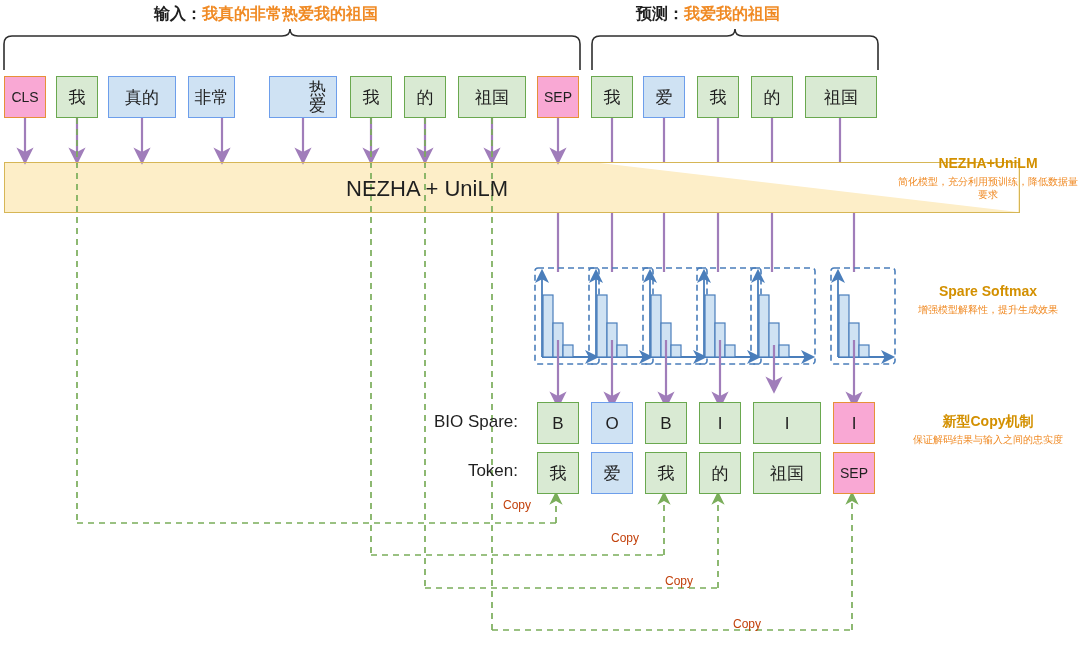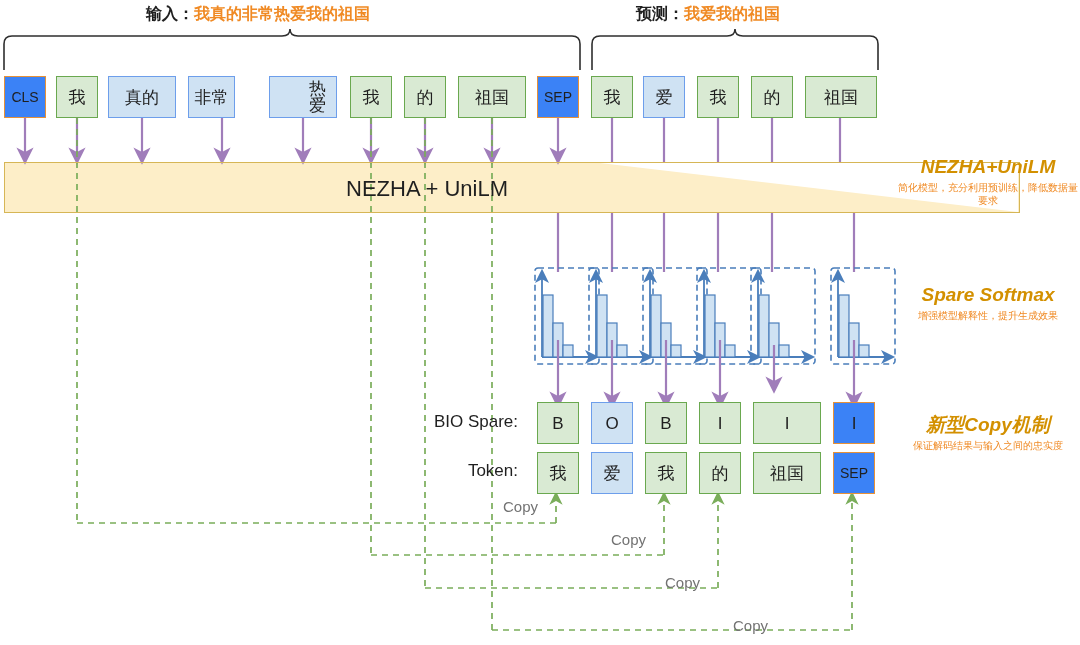--- a/index.html
+++ b/index.html
@@ -7,42 +7,42 @@
        font-family:"Liberation Sans","DejaVu Sans",sans-serif;color:#1f1f1f;}
   #stage{position:absolute;left:0;top:0;width:1080px;height:645px;}
   #svglayer{position:absolute;left:0;top:0;width:1080px;height:645px;pointer-events:none;}
 
   
   .tok{position:absolute;box-sizing:border-box;border:1.6px solid #999;
        display:flex;align-items:center;justify-content:center;
        font-size:17px;line-height:1;background:#fff;}
   .tok.green{background:#d9ead3;border-color:#6aa84f;}
   .tok.blue{background:#cfe2f3;border-color:#6d9eeb;}
-  .tok.orange{background:#3b82f6;border-color:#e69138;}
+  .tok.orange{background:#f9a8d4;border-color:#e69138;}
   .tok.small{font-size:14px;}
 
   
   .caption{position:absolute;font-size:16px;font-weight:bold;white-space:nowrap;}
   .caption .lbl{color:#1f1f1f;}
   .caption .val{color:#f08a24;}
 
   
   .annot{position:absolute;width:180px;text-align:center;}
-  .annot .head{font-size:19px;font-weight:bold;color:#d39000;line-height:1.25;font-style:italic;}
+  .annot .head{font-size:14px;font-weight:bold;color:#d39000;line-height:1.25;}
   .annot .body{font-size:10px;color:#f08a24;line-height:1.3;margin-top:2px;}
 
   
   .rowlabel{position:absolute;font-size:17px;color:#1f1f1f;text-align:right;white-space:nowrap;}
 
   
   #nezhabar{position:absolute;box-sizing:border-box;border:1.5px solid #d6b656;background:transparent;}
   #nezhatext{position:absolute;font-size:22px;color:#1f1f1f;white-space:nowrap;}
 
   
-  .copylbl{position:absolute;font-size:15px;color:#737373;white-space:nowrap;}
+  .copylbl{position:absolute;font-size:12px;color:#c2410c;white-space:nowrap;}
 </style>
 </head>
 <body>
 
 <div id="stage">
 
   <svg id="svglayer" viewBox="0 0 1080 645">
     <defs>
       <marker id="arrP" markerWidth="9" markerHeight="9" refX="4.2" refY="4.5" orient="auto">
         <path d="M0.3,0.6 L8.2,4.5 L0.3,8.4 L2.4,4.5 Z" fill="#a07dba"></path>
@@ -176,21 +176,21 @@
     </g>
 
     <g stroke="#7aad5a" stroke-width="1.7" fill="none" stroke-dasharray="6 5">
       <line x1="556" y1="523" x2="556" y2="498" marker-end="url(#arrG)"></line>
       <line x1="664" y1="555" x2="664" y2="498" marker-end="url(#arrG)"></line>
       <line x1="718" y1="588" x2="718" y2="498" marker-end="url(#arrG)"></line>
       <line x1="852" y1="630" x2="852" y2="498" marker-end="url(#arrG)"></line>
     </g>
   </svg>
 
-  <div class="caption" style="left:146px;top:4px;">
+  <div class="caption" style="left:154px;top:4px;">
     <span class="lbl">输入：</span><span class="val">我真的非常热爱我的祖国</span>
   </div>
   <div class="caption" style="left:636px;top:4px;">
     <span class="lbl">预测：</span><span class="val">我爱我的祖国</span>
   </div>
 
   <div class="tok orange small" style="left:4px;top:76px;width:42px;height:42px;">CLS</div>
   <div class="tok green" style="left:56px;top:76px;width:42px;height:42px;">我</div>
   <div class="tok blue" style="left:108px;top:76px;width:68px;height:42px;">真的</div>
   <div class="tok blue" style="left:188px;top:76px;width:47px;height:42px;">非常</div>

